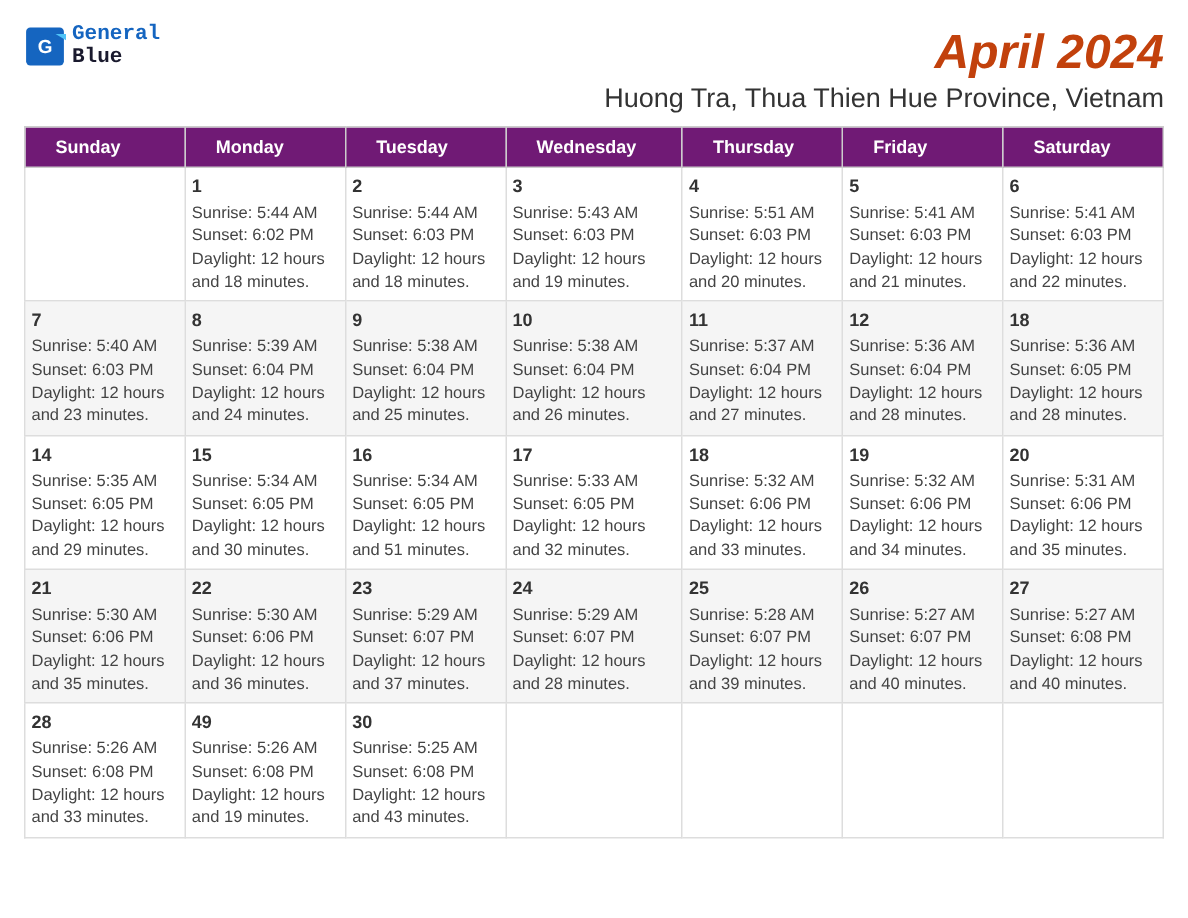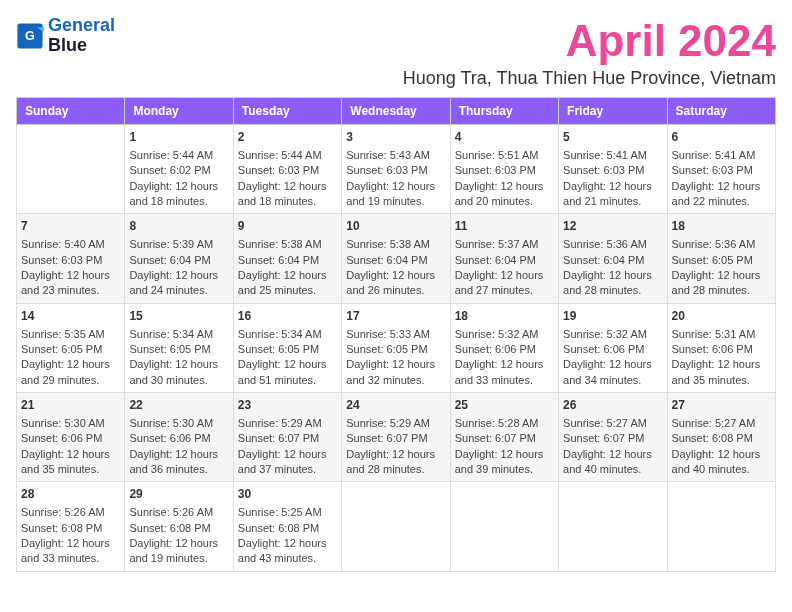--- a/index.html
+++ b/index.html
@@ -15,53 +15,55 @@
       align-items: flex-start;
       justify-content: space-between;
       margin-bottom: 4px;
     }
     .logo {
       display: flex;
       align-items: center;
       gap: 4px;
     }
     .logo-text {
-      font-size: 18px;
+      font-size: 14px;
       font-weight: bold;
       color: #1a1a2e;
       line-height: 1.1;
+      font-family: Liberation Mono, monospace;
     }
     .logo-text .blue { color: #1565c0; }
     .logo-icon {
       width: 28px;
       height: 28px;
     }
     .title-block {
       text-align: right;
     }
     .main-title {
-      font-size: 44px;
+      font-size: 32px;
       font-weight: bold;
-      color: #ec4899;
+      color: #c2410c;
+      font-style: italic;
     }
     .subtitle {
       font-size: 18px;
       color: #333;
       margin-top: 2px;
     }
     table {
       width: 100%;
       border-collapse: collapse;
       margin-top: 8px;
       font-size: 11px;
     }
     thead tr th {
-      background: #8b5cf6;
+      background: #701a75;
       color: #fff;
-      padding: 6px 8px;
+      padding: 6px 20px;
       text-align: left;
       font-size: 12px;
       font-weight: bold;
       border: 1px solid #ccc;
     }
     tbody tr td {
       border: 1px solid #ddd;
       padding: 4px 4px;
       vertical-align: top;
       color: #333;
@@ -374,21 +376,21 @@
         <td>
           <span class="day-num">28</span>
           <div class="cell-content">
             <div>Sunrise: 5:26 AM</div>
             <div>Sunset: 6:08 PM</div>
             <div>Daylight: 12 hours</div>
             <div>and 33 minutes.</div>
           </div>
         </td>
         <td>
-          <span class="day-num">29</span>
+          <span class="day-num">49</span>
           <div class="cell-content">
             <div>Sunrise: 5:26 AM</div>
             <div>Sunset: 6:08 PM</div>
             <div>Daylight: 12 hours</div>
             <div>and 19 minutes.</div>
           </div>
         </td>
         <td>
           <span class="day-num">30</span>
           <div class="cell-content">

